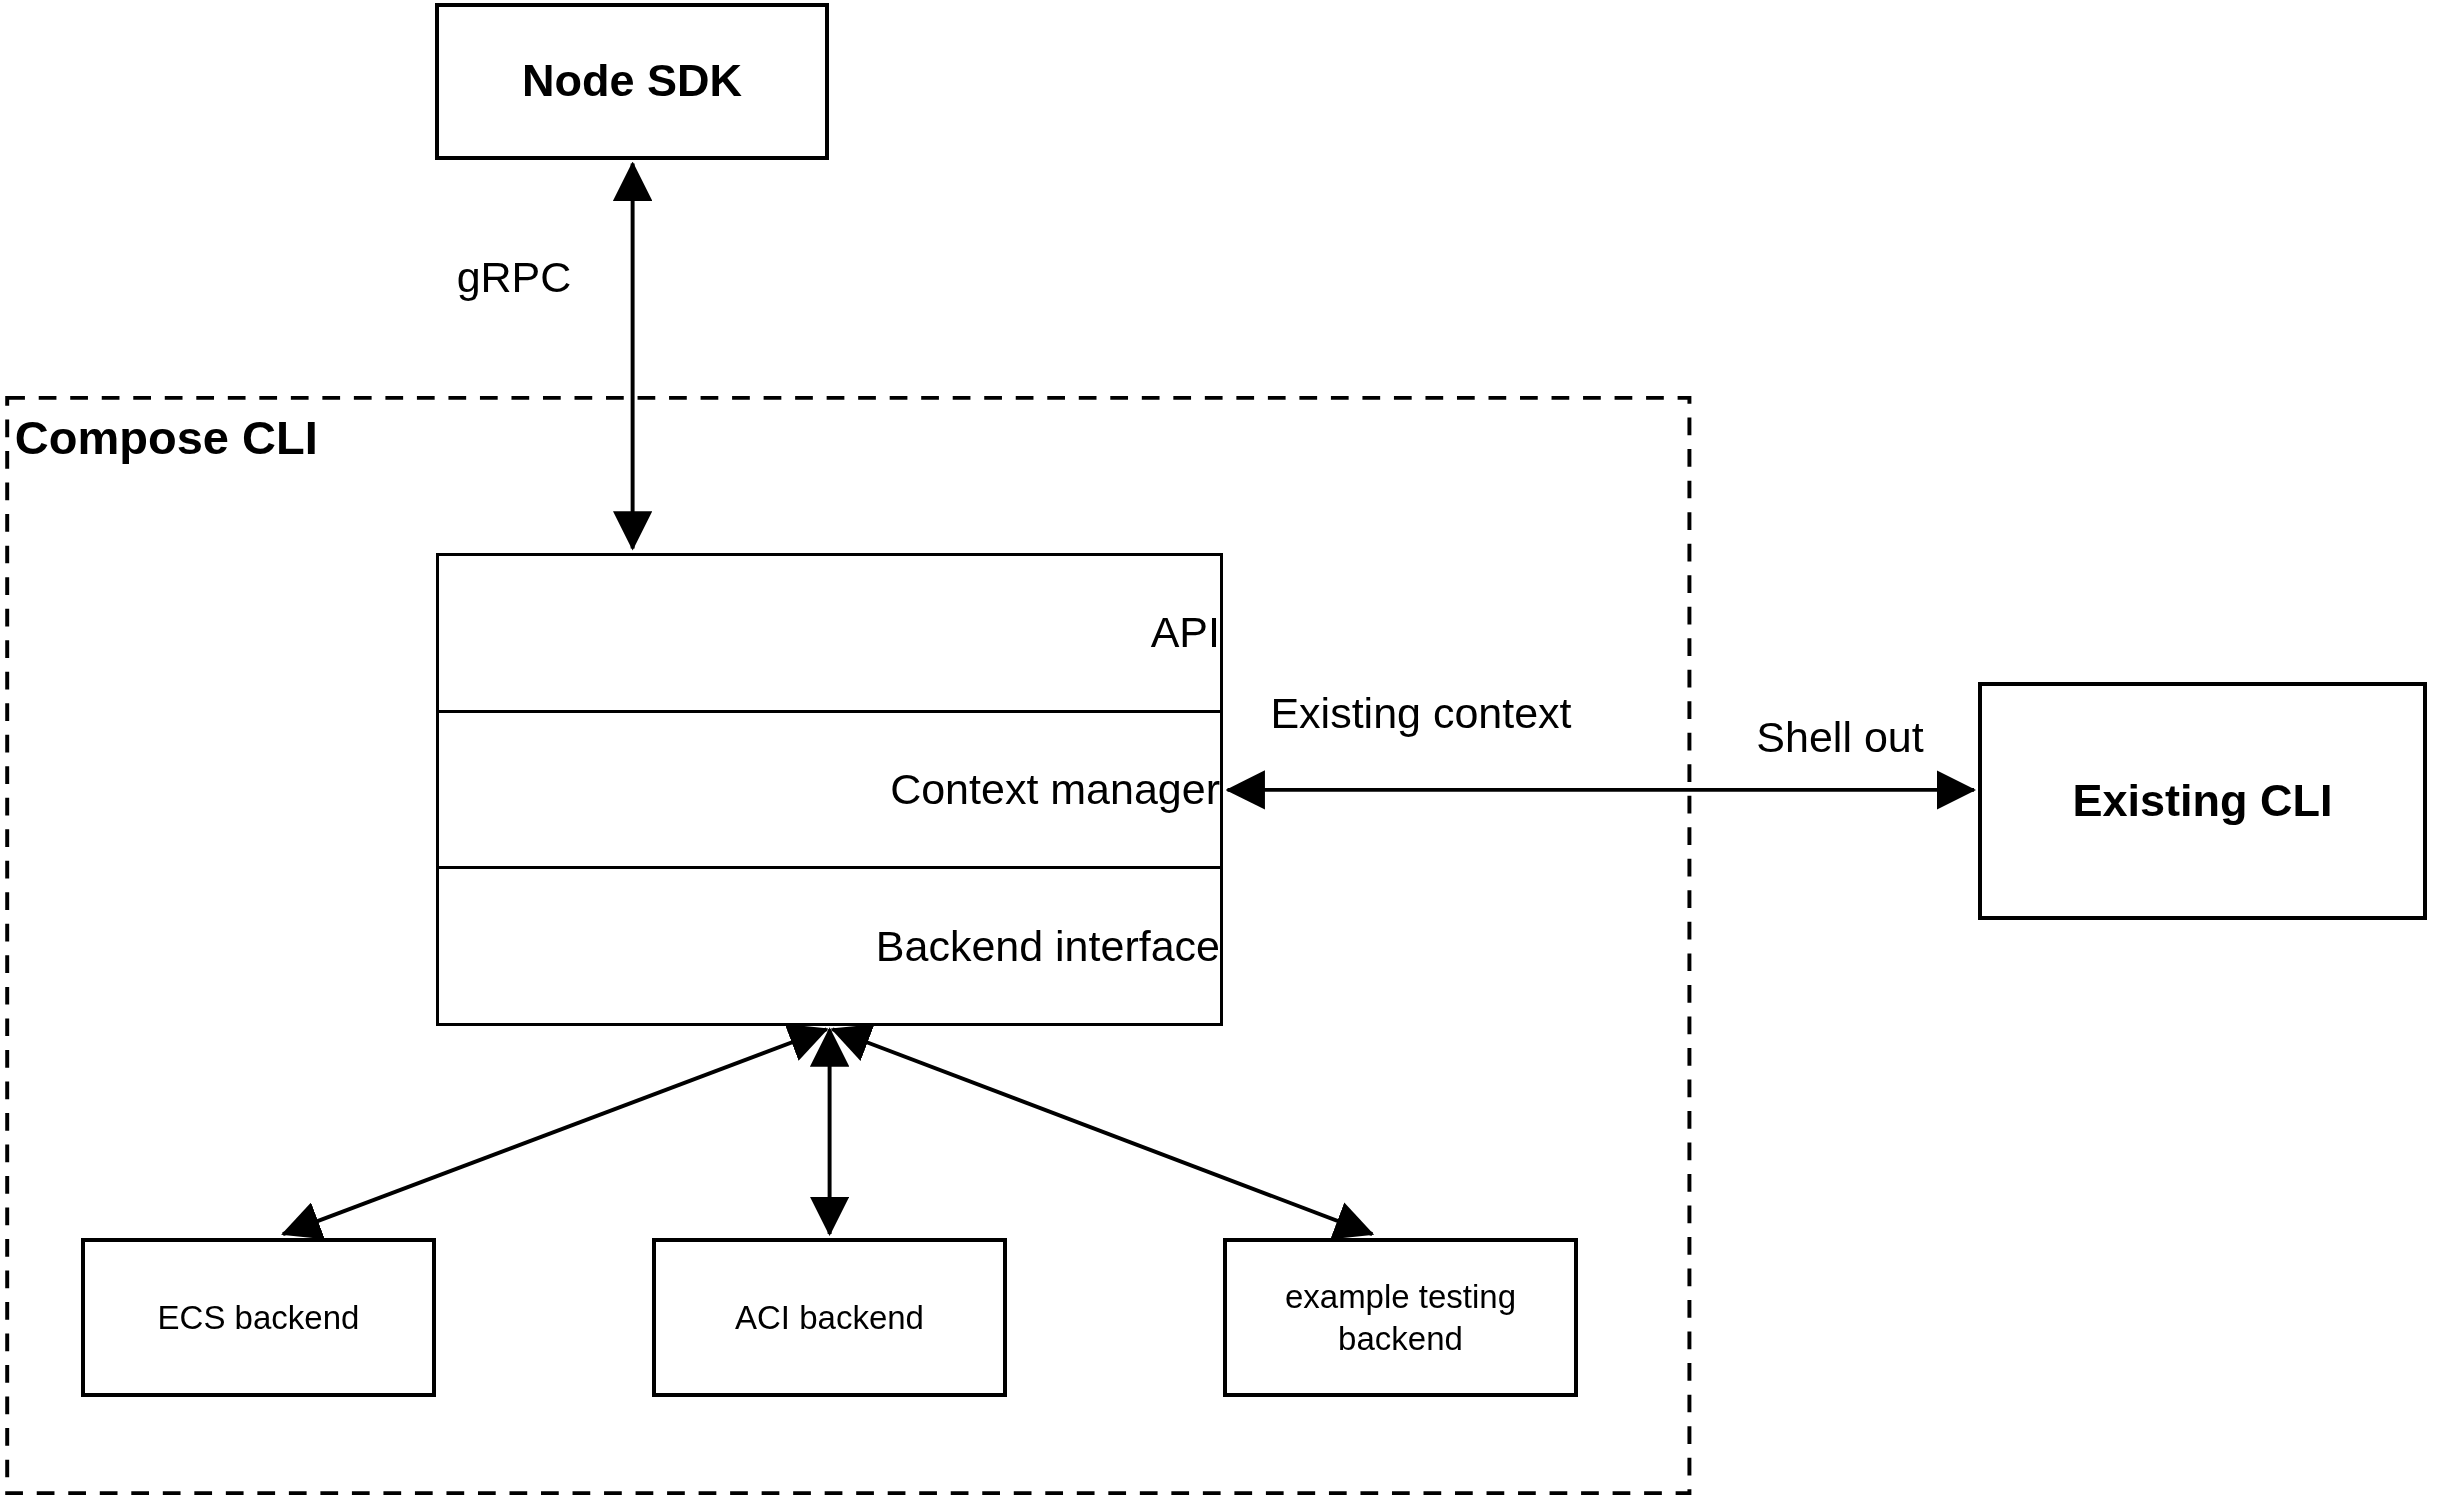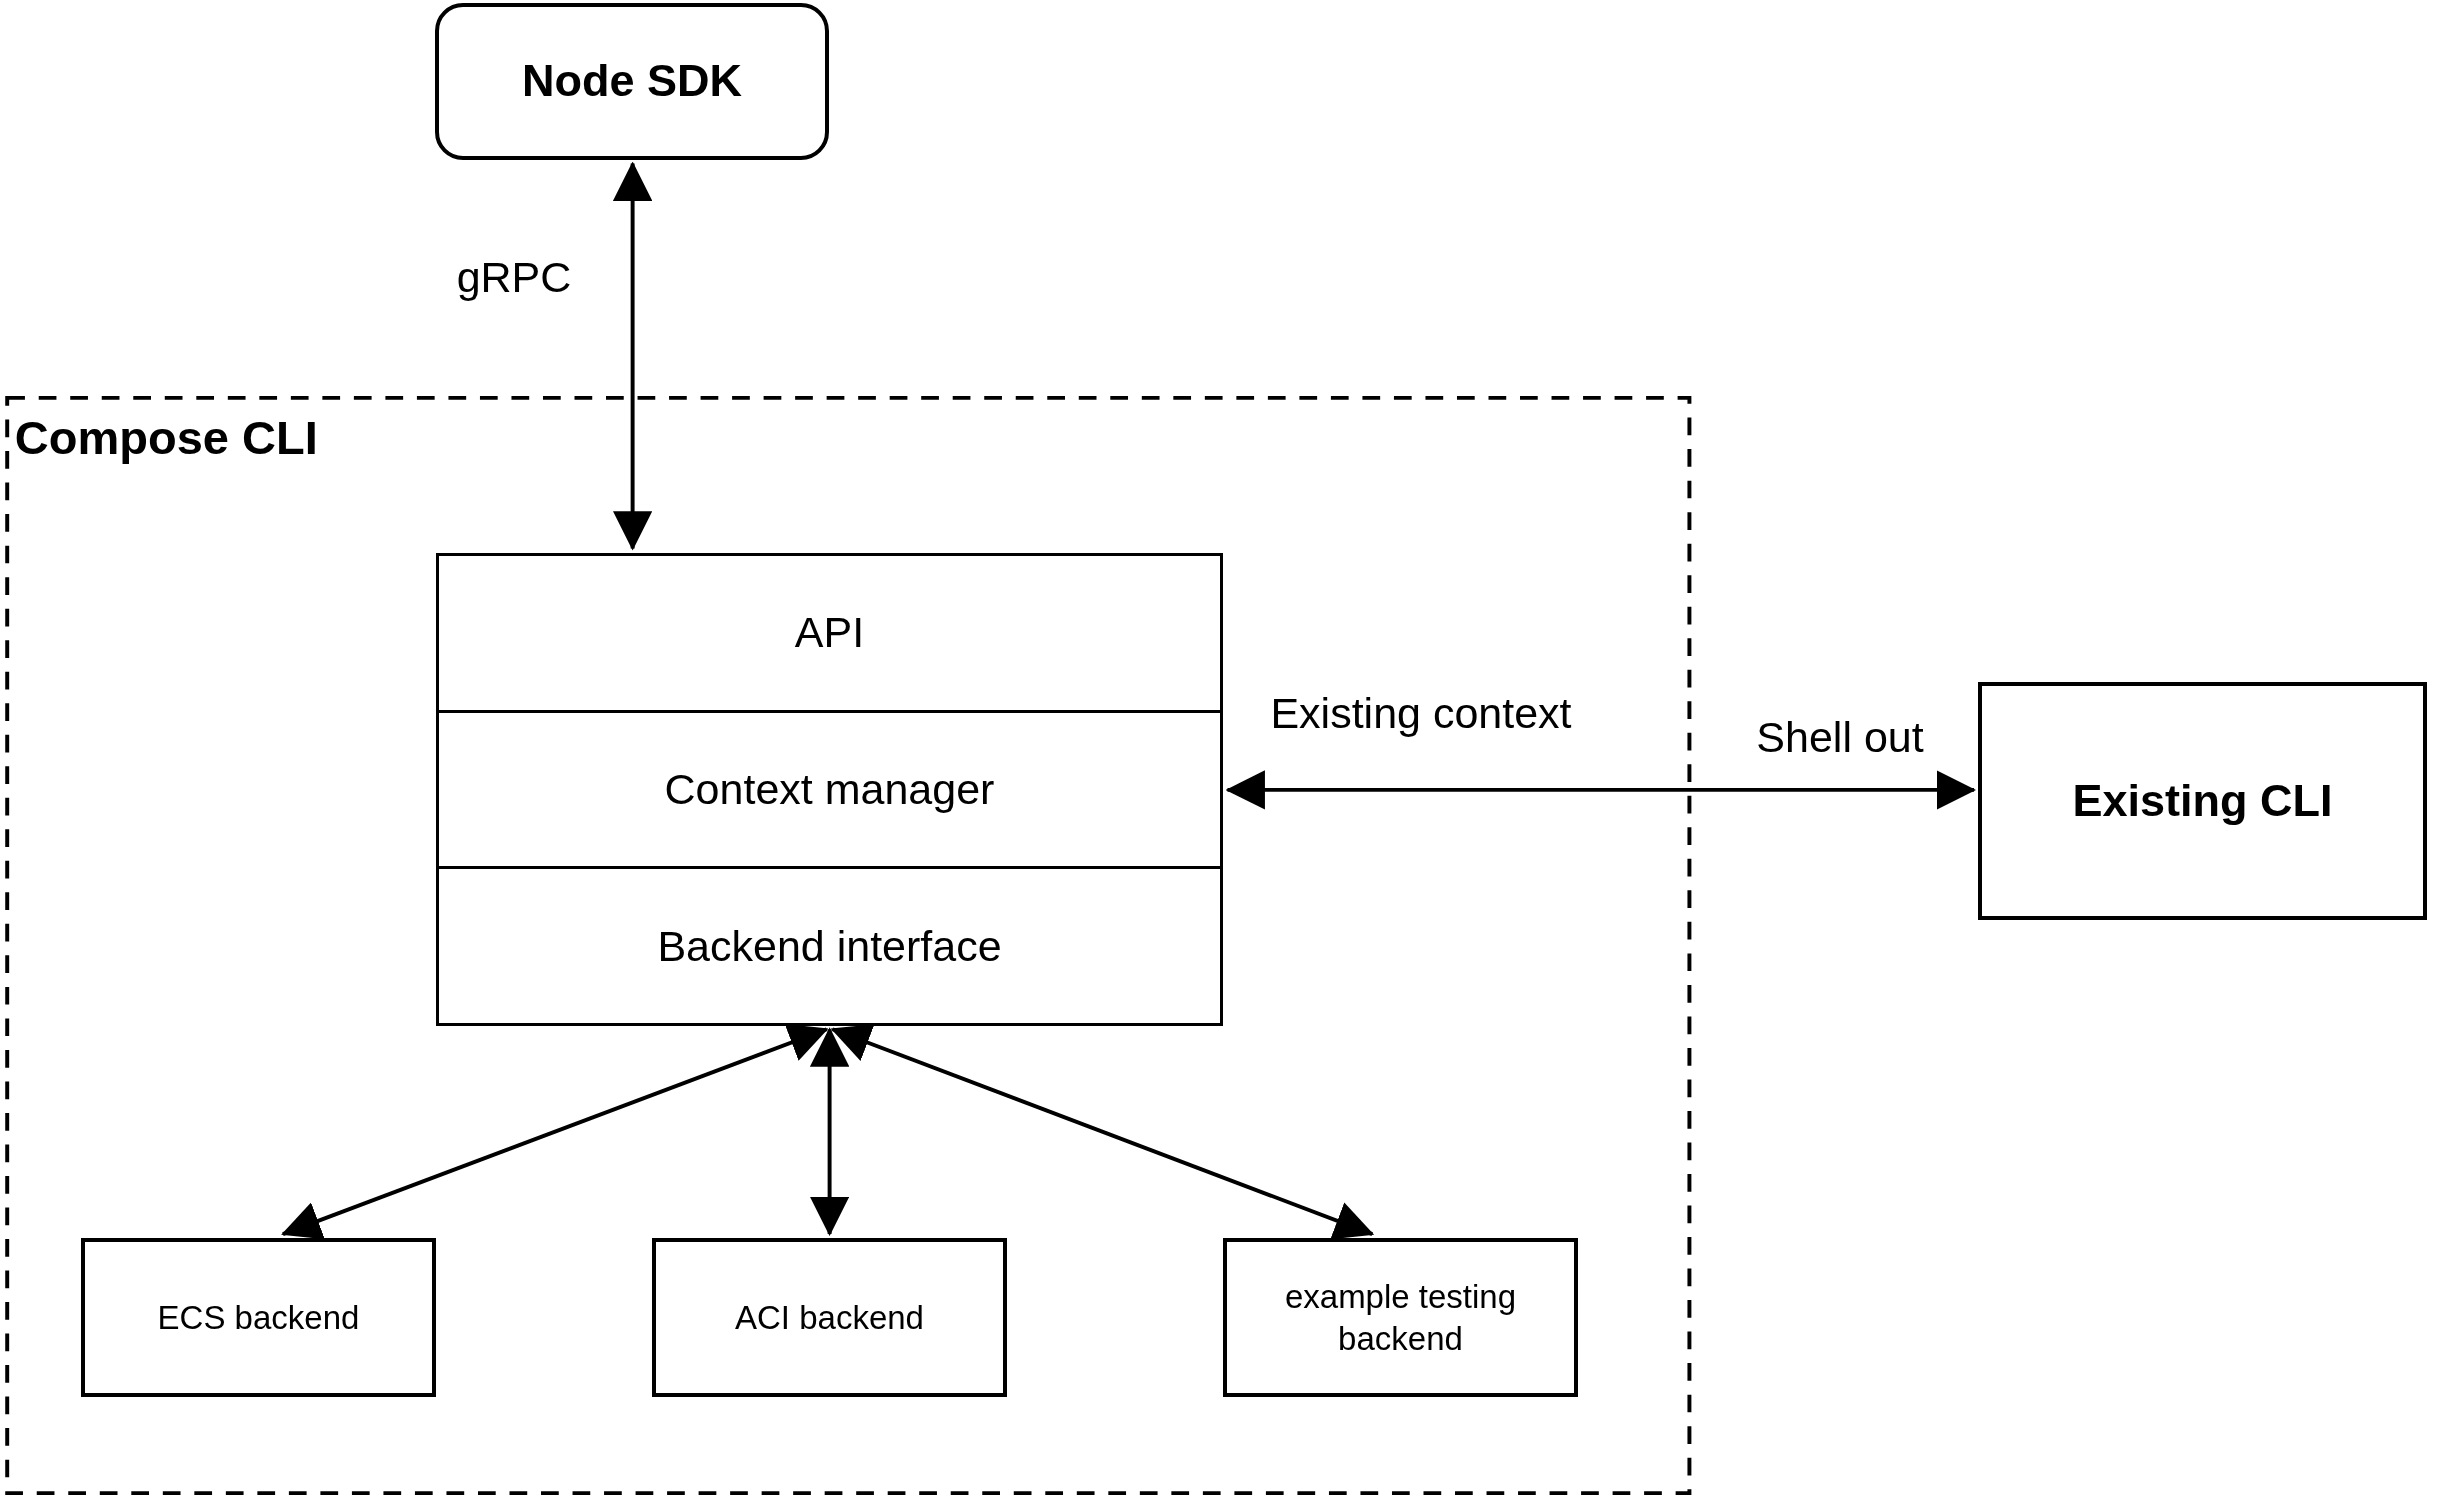--- a/index.html
+++ b/index.html
@@ -65,21 +65,21 @@
     flex: 1 1 0;
     display: flex;
     align-items: stretch;
     box-sizing: border-box;
   }
   .compound .row + .row { border-top: 3.9px solid #000000; }
   .compound .cell {
     flex: 1 1 0;
     display: flex;
     align-items: center;
-    justify-content: center;
+    justify-content: flex-end;
     font-size: 43px;
     box-sizing: border-box;
   }
   .compound .cell + .cell { border-left: 3.9px solid #000000; }
 
   .edge-label {
     position: absolute;
     transform: translate(-50%, -50%);
     font-size: 43px;
     white-space: nowrap;
@@ -94,21 +94,21 @@
     width: 2455px;
     height: 1501px;
     pointer-events: none;
   }
 </style>
 </head>
 <body>
 
 <div class="canvas">
 
-  <div class="node bold" style="left:435px; top:3px; width:394px; height:157px;border-radius:28px;">
+  <div class="node bold" style="left:435px; top:3px; width:394px; height:157px;">
     <span>Node SDK</span>
   </div>
 
   <div class="group">
     <div class="group-label">Compose CLI</div>
   </div>
 
   <div class="compound">
     <div class="row">
       <div class="cell">

